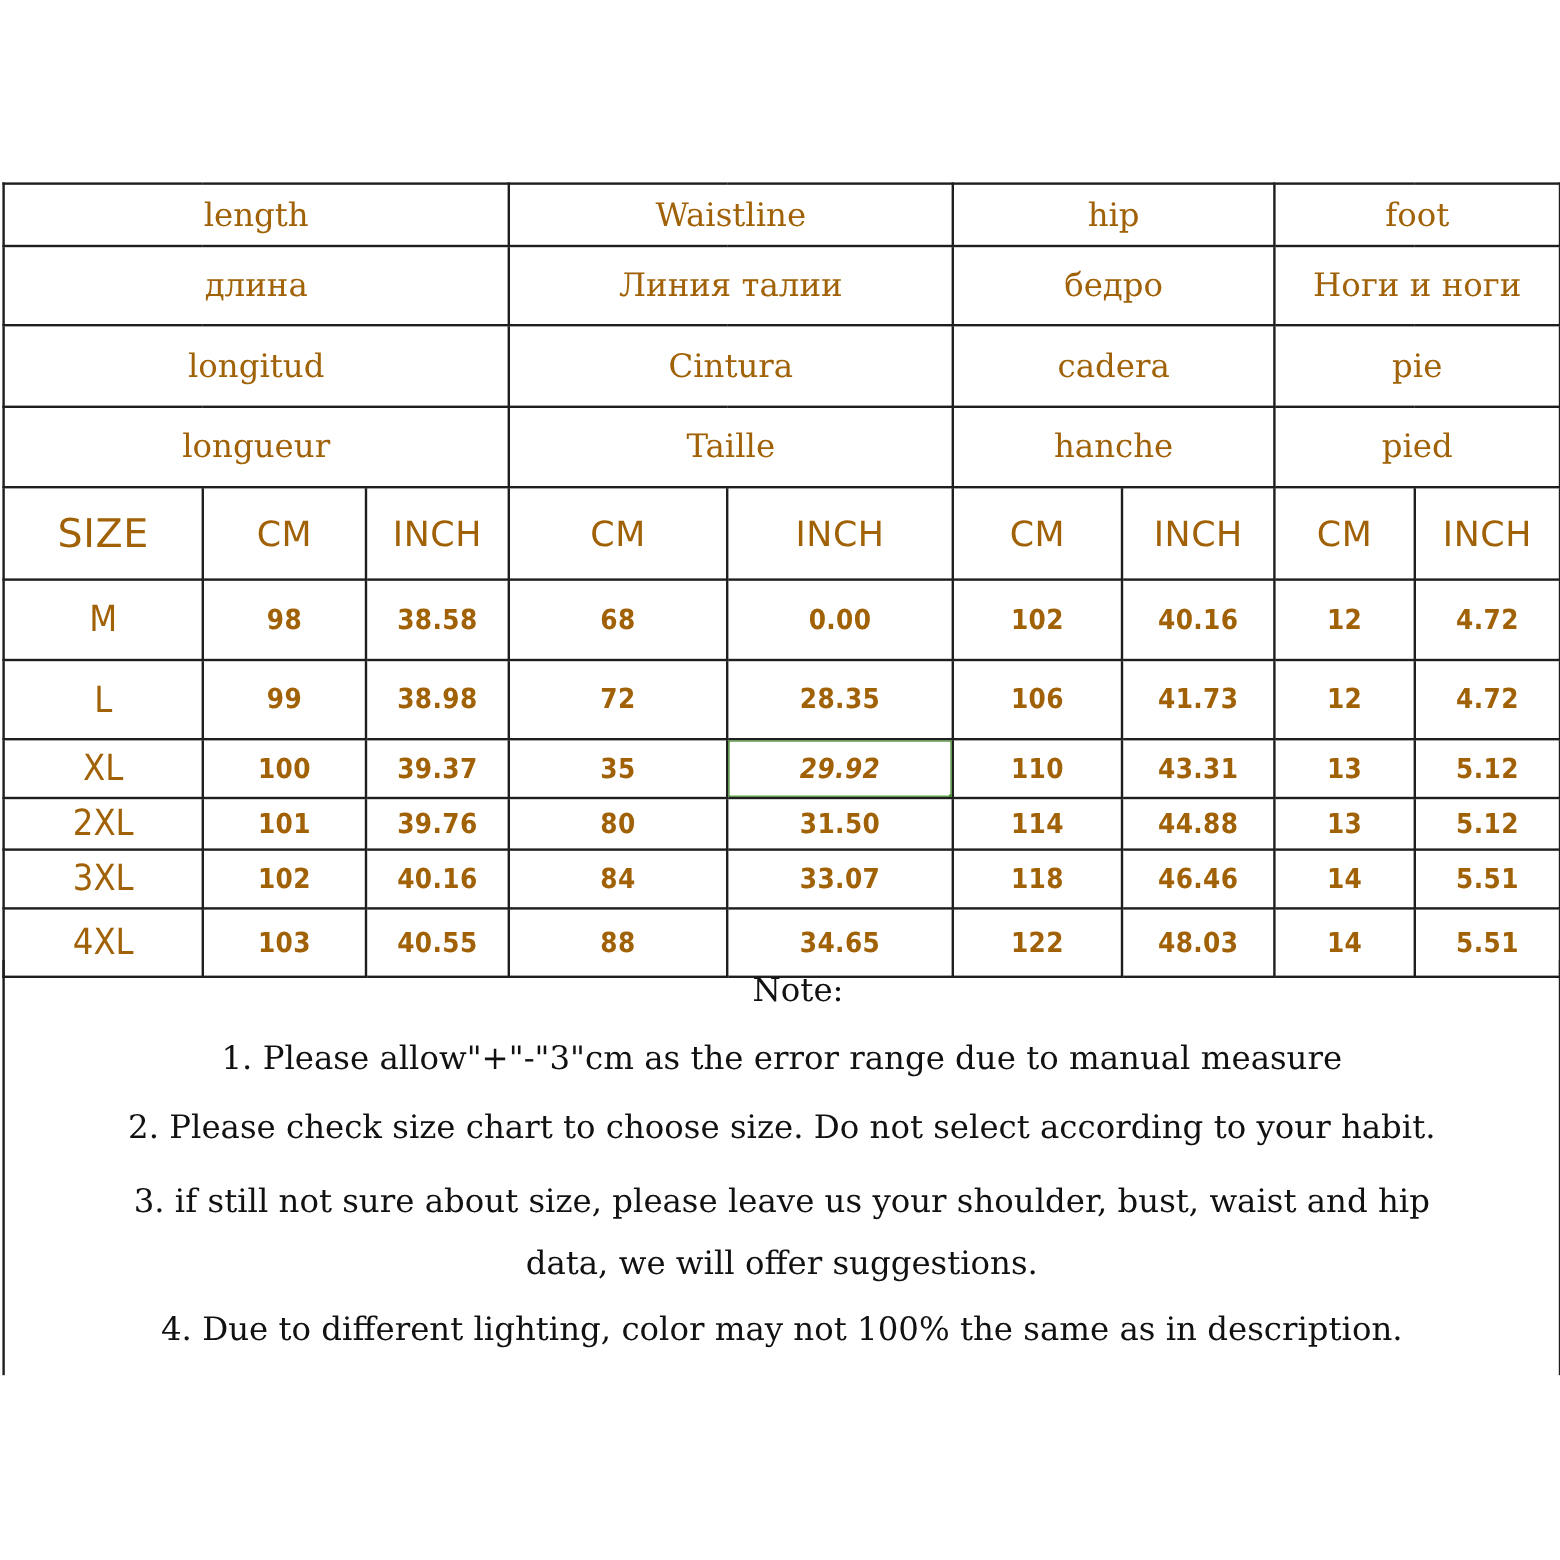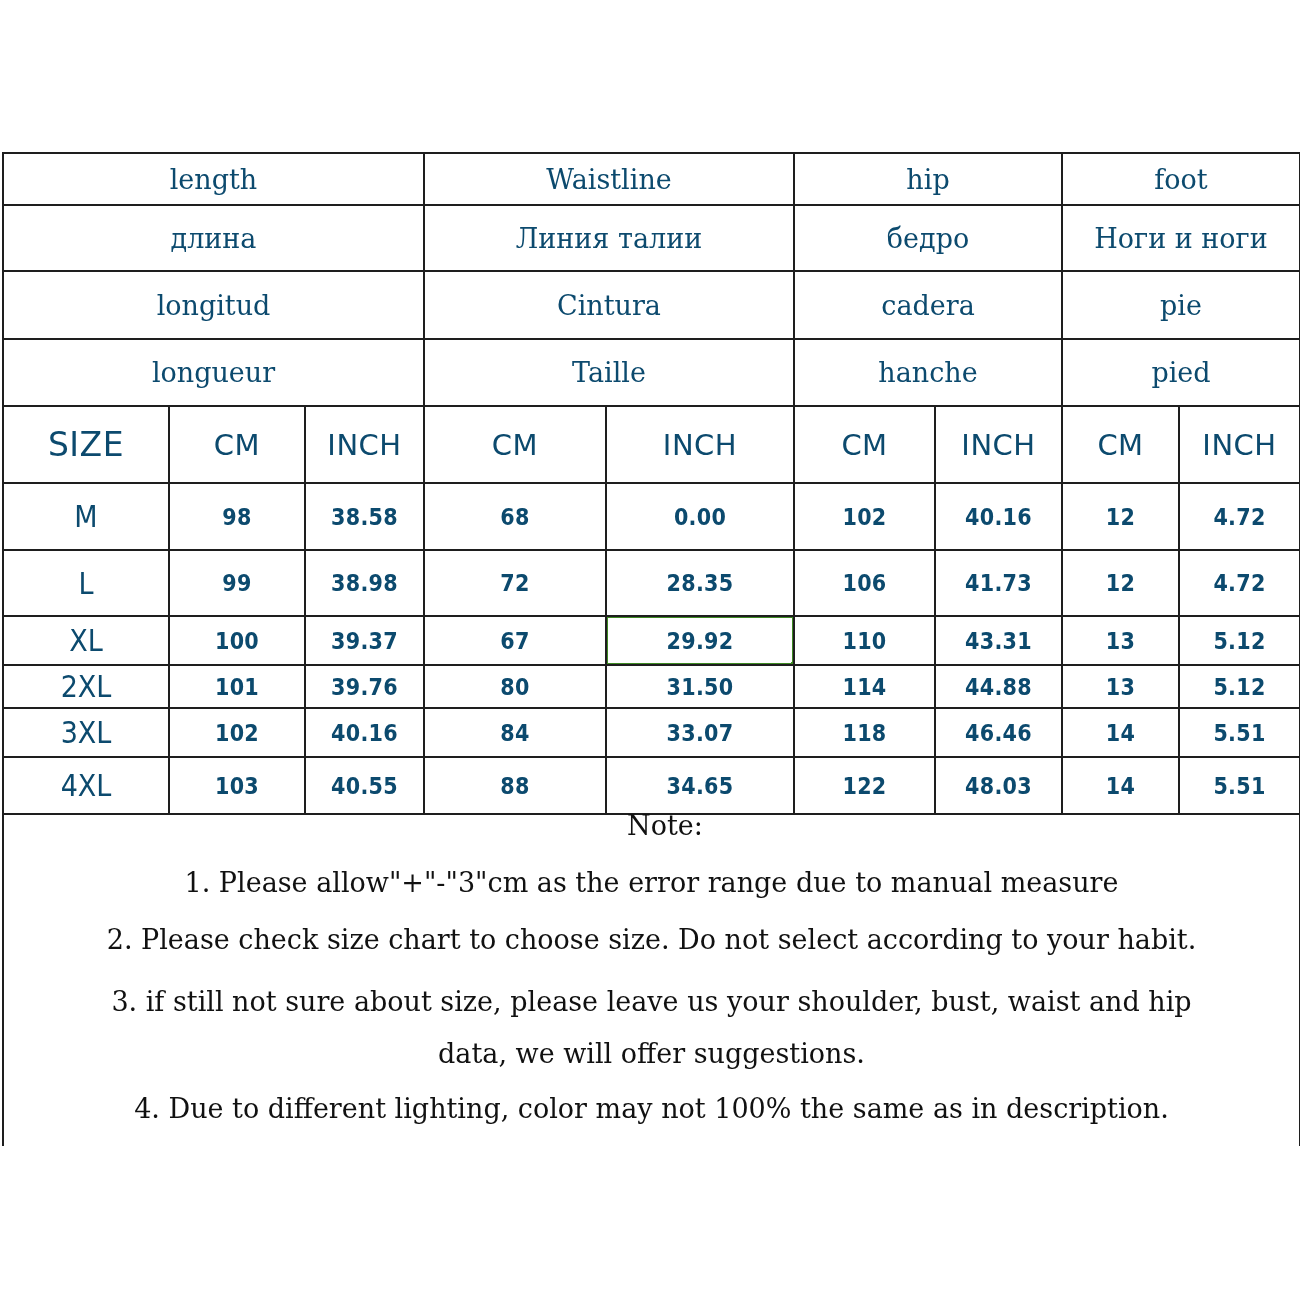--- a/index.html
+++ b/index.html
@@ -1,31 +1,31 @@
 <!DOCTYPE html>
 <html><head>
 <meta charset="utf-8">
 <style>
   html, body { margin:0; padding:0; background:#ffffff; }
   body { width:1300px; height:1300px; position:relative; overflow:hidden; }
   .sheet { position:absolute; left:2px; top:152px; width:1297px; }
   table.chart {
     border-collapse:collapse; table-layout:fixed; width:1297px;
-    color:#0c4a6e;
+    color:#a16207;
   }
   table.chart td {
     border:2px solid #1e1e1e; text-align:center; vertical-align:middle;
     padding:0; overflow:hidden; white-space:nowrap;
   }
   .lang td { font-family:"DejaVu Serif", serif; font-size:27px; }
   .hdr td { font-family:"DejaVu Sans", sans-serif; font-size:29px; letter-spacing:0.5px; }
   .hdr td.size-h { font-size:33px; }
   .data td { font-family:"DejaVu Sans Condensed","DejaVu Sans", sans-serif; font-size:23px; font-weight:bold; letter-spacing:0.3px; }
   .data td.size-c { font-size:30px; font-weight:normal; letter-spacing:0; }
-  .data td.sel { position:relative; }
+  .data td.sel { position:relative;font-style:italic; }
   .data td.sel .sel-box {
     position:absolute; left:-2px; top:-2px; right:-2px; bottom:-2px;
     border:3px solid #3d8a22; pointer-events:none;
   }
   .data td.sel .sel-handle {
     position:absolute; right:-5px; bottom:-5px; width:7px; height:7px;
     background:#3d8a22; pointer-events:none;
   }
   .notes {
     position:absolute; left:2px; top:800px; width:1295px; height:346px;
@@ -107,21 +107,21 @@
         <td>28.35</td>
         <td>106</td>
         <td>41.73</td>
         <td>12</td>
         <td>4.72</td>
       </tr>
       <tr class="data" style="height:49px">
         <td class="size-c">XL</td>
         <td>100</td>
         <td>39.37</td>
-        <td>67</td>
+        <td>35</td>
         <td class="sel"><span>29.92</span><span class="sel-box"></span><span class="sel-handle"></span></td>
         <td>110</td>
         <td>43.31</td>
         <td>13</td>
         <td>5.12</td>
       </tr>
       <tr class="data" style="height:43px">
         <td class="size-c">2XL</td>
         <td>101</td>
         <td>39.76</td>

